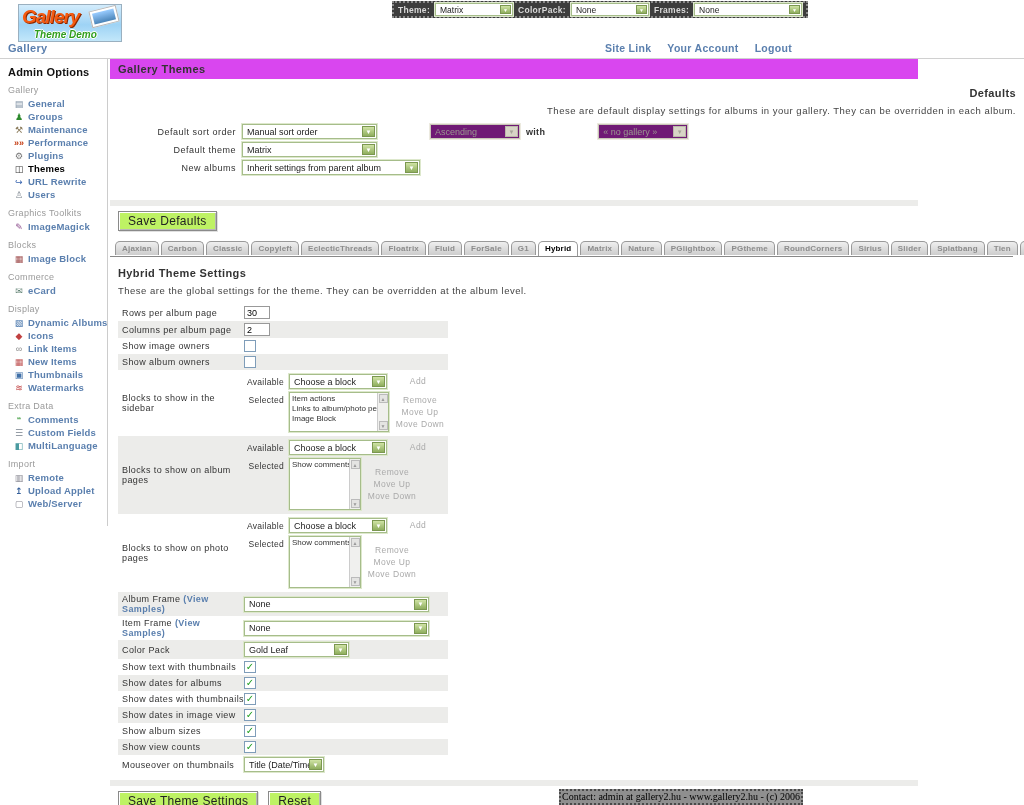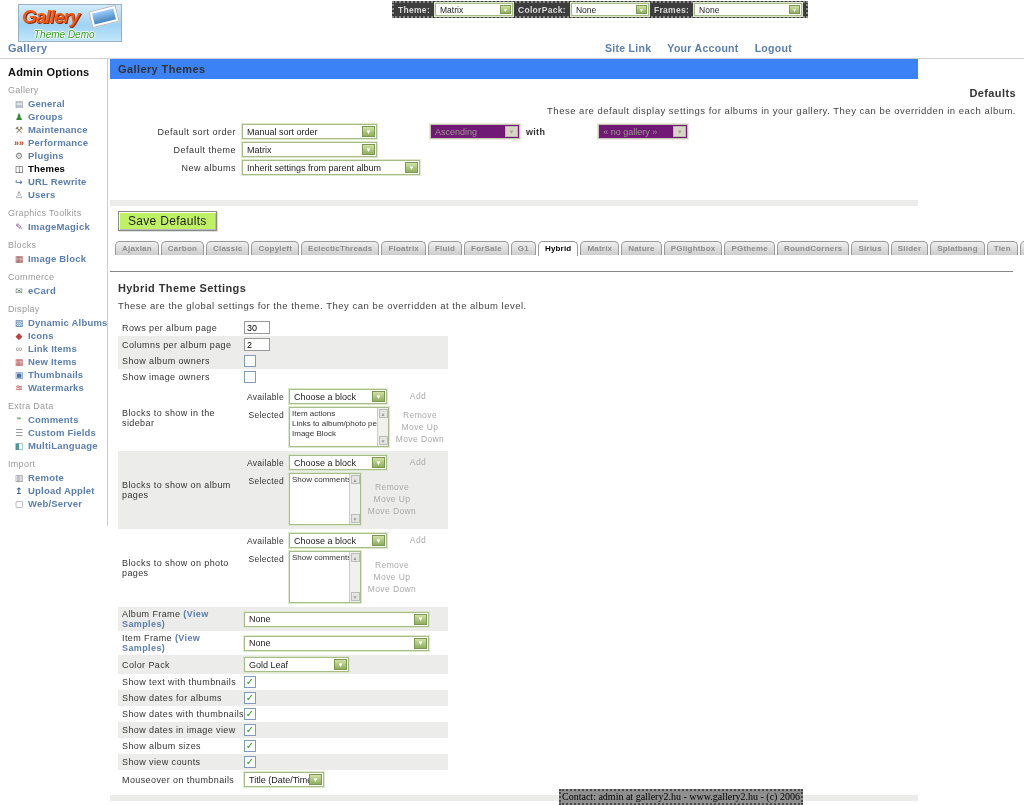--- a/index.html
+++ b/index.html
@@ -16,54 +16,54 @@
   .sel.disabled { background:#701a75; border-color:#c9c6b8; color:#9a9890; outline-color:#eceadf;margin-left:47px; }
   .sel.disabled .sel-arrow { background:#d8d5c6; border-color:#bcb9aa; color:#a8a69a; }
   .sel.small { height:13px; font-size:8.5px; padding-right:14px; }
   .sel.small .sel-arrow { width:11px; font-size:5px; }
   .w78{width:78px} .w108{width:108px} .w135{width:135px} .w90{width:90px} .w178{width:178px}
   .w98{width:98px} .w185{width:185px} .w105{width:105px} .w80{width:80px}
 
   
   .logo { position:absolute; left:18px; top:4px; width:104px; height:38px; border:1px solid #9ab0c0; background:linear-gradient(180deg,#d3ecfc 0%,#9ed3f5 55%,#c2e7fa 100%); overflow:hidden; }
   .logo-title { position:absolute; left:3px; top:1px; font-weight:bold; font-style:italic; font-size:19px; color:#f55a11; text-shadow:1px 1px 0 #8a2800; letter-spacing:-1px; }
-  .logo-sub { position:absolute; left:15px; bottom:1px; font-weight:normal; font-style:italic; font-size:10px; color:#2f9e1f; text-shadow:1px 0 0 #fff,-1px 0 0 #fff,0 1px 0 #fff,0 -1px 0 #fff; }
+  .logo-sub { position:absolute; left:15px; bottom:1px; font-weight:bold; font-style:italic; font-size:10px; color:#2f9e1f; text-shadow:1px 0 0 #fff,-1px 0 0 #fff,0 1px 0 #fff,0 -1px 0 #fff; }
   .logo-photo { position:absolute; right:3px; top:3px; width:28px; height:17px; background:#fff; border:1px solid #b5b5b5; transform:rotate(-14deg); }
   .logo-photo-inner { position:absolute; left:2px; right:2px; top:2px; bottom:2px; background:linear-gradient(#9cf,#4a84b8); }
 
   
   .header-row { display:flex; justify-content:space-between; align-items:flex-end; padding:42px 0 4px 8px; border-bottom:1px solid #d0d0d0; }
   .gallery-link { color:#5a7fae; font-weight:bold; font-size:11px; text-decoration:none; letter-spacing:.3px; }
   .header-links { display:flex; gap:16px; margin-right:232px; }
   .header-links a { color:#5a7fae; font-weight:bold; font-size:10.5px; text-decoration:none; letter-spacing:.3px; }
 
   
   .content { display:flex; align-items:flex-start; }
   .sidebar { width:108px; flex:0 0 108px; border-right:1px solid #ccc; padding:5px 0 16px 8px; }
   .side-title { font-weight:bold; font-size:11px; color:#111; margin:2px 0 6px; letter-spacing:.2px; }
   .side-section { color:#9a9a9a; font-size:9px; margin:7px 0 2px; letter-spacing:.3px; }
   .side-item { display:flex; align-items:center; gap:3px; padding:1px 0 1px 5px; cursor:pointer; }
   .si-icon { flex:0 0 12px; width:12px; font-size:9px; line-height:10px; text-align:center; }
   .si-label { color:#5a7fae; font-weight:bold; font-size:9.5px; letter-spacing:.2px; white-space:nowrap; }
   .side-item.active .si-label { color:#000; }
 
   .main { flex:1; min-width:0; padding-left:2px; }
-  .page-title { background:#3b82f6; font-weight:bold; font-size:11px; padding:4px 8px; width:808px; letter-spacing:.4px; }
+  .page-title { background:#d946ef; font-weight:bold; font-size:11px; padding:4px 8px; width:808px; letter-spacing:.4px; }
   .section { padding:4px 8px 22px;text-align:right; }
   .sec-title { font-weight:bold; font-size:11px; margin:4px 0 6px; letter-spacing:.4px; }
   .sec-desc { font-size:9.5px; color:#444; margin:0 0 8px; letter-spacing:.5px; }
   .frow { display:flex; align-items:center; margin:3px 0; gap:6px; }
   .flabel { flex:0 0 118px; font-size:9px; letter-spacing:.5px; color:#333; }
   .with-label { font-size:9px; font-weight:bold; letter-spacing:.3px; }
 
   .band { height:6px; background:#ececea; width:808px; }
   .btn-row { padding:5px 8px 7px; display:flex; gap:10px; }
   .btn { display:inline-block; background:#bef264; border:1px solid #8a8a8a; box-shadow:inset 1px 1px 0 #fff, inset -1px -1px 0 #b8b8b8, 1px 1px 0 #e0e0e0; font-size:12px; color:#222; padding:2px 9px; letter-spacing:.3px; cursor:pointer; white-space:nowrap; }
 
-  .tabstrip { display:flex; align-items:flex-end; gap:2px; border-bottom:1px solid #888; padding:3px 0 16px 5px; width:903px; }
+  .tabstrip { display:flex; align-items:flex-end; gap:2px; border-bottom:1px solid #888; padding:3px 0 1px 5px; width:903px; }
   .tab { background:linear-gradient(#efefef,#cdcdcd); border:1px solid #999; border-bottom:none; border-radius:5px 5px 0 0; padding:2px 6px; font-weight:bold; font-size:8px; color:#8c8c8c; white-space:nowrap; cursor:pointer; letter-spacing:.2px; }
   .tab.active { background:#fff; color:#000; margin-bottom:-1px; padding-bottom:3px; }
 
   .settings { padding:6px 8px 2px; }
   .srow { display:flex; align-items:center; width:330px; min-height:15px; padding:2px 4px; }
   .srow.alt { background:#ececea; }
   .slabel { flex:0 0 122px; font-size:9px; letter-spacing:.4px; color:#333; }
   .tinput { width:26px; height:13px; border:1px solid #999; font-size:9px; padding:0 2px; font-family:inherit; }
   .checkbox { width:12px; height:12px; border:1px solid #7f9db9; background:#fff; display:flex; align-items:center; justify-content:center; cursor:pointer; }
   .check { color:#1e9e1e; font-size:10px; font-weight:bold; line-height:1; }
@@ -320,26 +320,26 @@
         <div class="sec-desc">These are the global settings for the theme. They can be overridden at the album level.</div>
 
         <div class="srow">
           <span class="slabel">Rows per album page</span>
           <input class="tinput" value="30" style="">
         </div>
         <div class="srow alt">
           <span class="slabel">Columns per album page</span>
           <input class="tinput" value="2" style="">
         </div>
+        <div class="srow">
+          <span class="slabel">Show image owners</span>
+          <span class="checkbox"></span>
+        </div>
         <div class="srow alt">
           <span class="slabel">Show album owners</span>
-          <span class="checkbox"></span>
-        </div>
-        <div class="srow">
-          <span class="slabel">Show image owners</span>
           <span class="checkbox"></span>
         </div>
 
         <div class="srow" style="padding:4px">
           <span class="slabel">Blocks to show in the sidebar</span>
           <div class="block-right">
             <div class="block-sub">
               <span class="avail-label">Available</span>
               <span class="sel w98">
                   <span>Choose a block</span>

